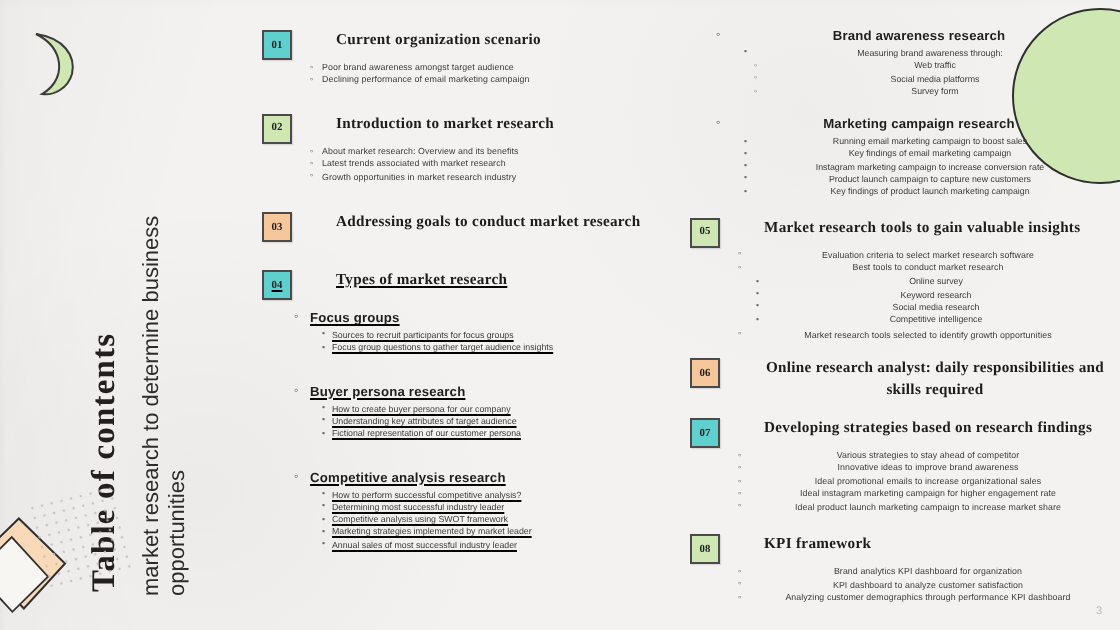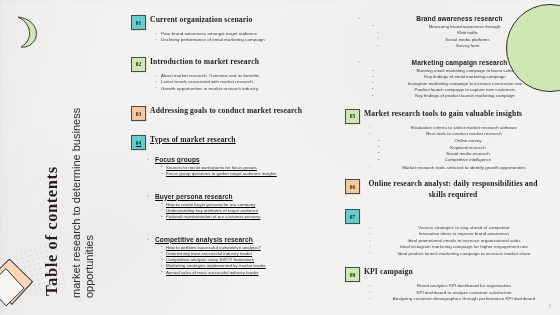--- a/index.html
+++ b/index.html
@@ -101,21 +101,21 @@
   }
   .b-teal{ background:#5fd0cd; }
   .b-green{ background:#cfe8b3; }
   .b-peach{ background:#f6c79a; }
 
   .entry-head{
     font-family:"Liberation Serif", serif;
     font-weight:bold;
     font-size:7.6px;
     color:#1c1c1c;
-    margin-left:4px;
+    margin-left:22px;
     line-height:10.5px;
     letter-spacing:0.15px;
     padding-top:1px;
   }
   .sub-list{
     list-style:none;
     margin:1px 0 0 24px;
     padding:0;
   }
   .sub-list li{
@@ -332,34 +332,35 @@
     <div class="entry" style="margin-top:7px;">
       <div class="entry-row">
         <div class="badge b-peach">06</div>
         <div class="entry-head" style="max-width:178px;">Online research analyst: daily responsibilities and skills required</div>
       </div>
     </div>
 
     <div class="entry" style="margin-top:8px;">
       <div class="entry-row">
         <div class="badge b-teal">07</div>
+        <div class="entry-head">Developing strategies based on research findings</div>
       </div>
       <ul class="sub-list">
         <li>Various strategies to stay ahead of competitor</li>
         <li>Innovative ideas to improve brand awareness</li>
         <li>Ideal promotional emails to increase organizational sales</li>
         <li>Ideal instagram marketing campaign for higher engagement rate</li>
         <li>Ideal product launch marketing campaign to increase market share</li>
       </ul>
     </div>
 
     <div class="entry" style="margin-top:9px;">
       <div class="entry-row">
         <div class="badge b-green">08</div>
-        <div class="entry-head">KPI campaign</div>
+        <div class="entry-head">KPI framework</div>
       </div>
       <ul class="sub-list">
         <li>Brand analytics KPI dashboard for organization</li>
         <li>KPI dashboard to analyze customer satisfaction</li>
         <li>Analyzing customer demographics through performance KPI dashboard</li>
       </ul>
     </div>
   </div>
 
   <div class="page-num">3</div>

